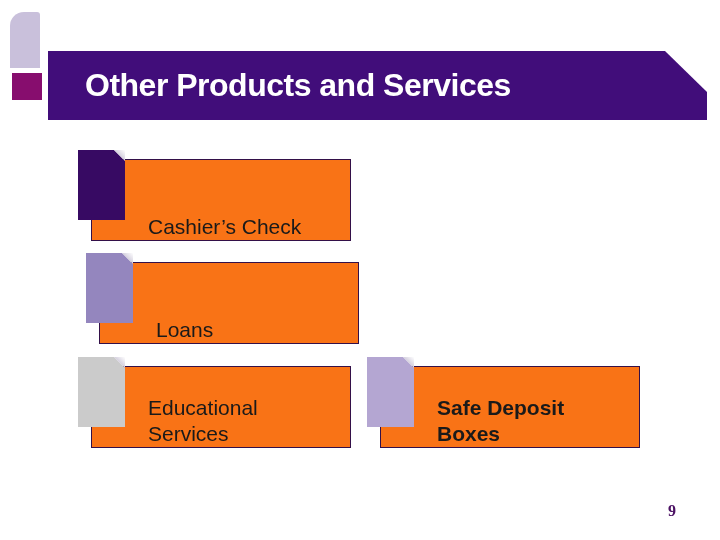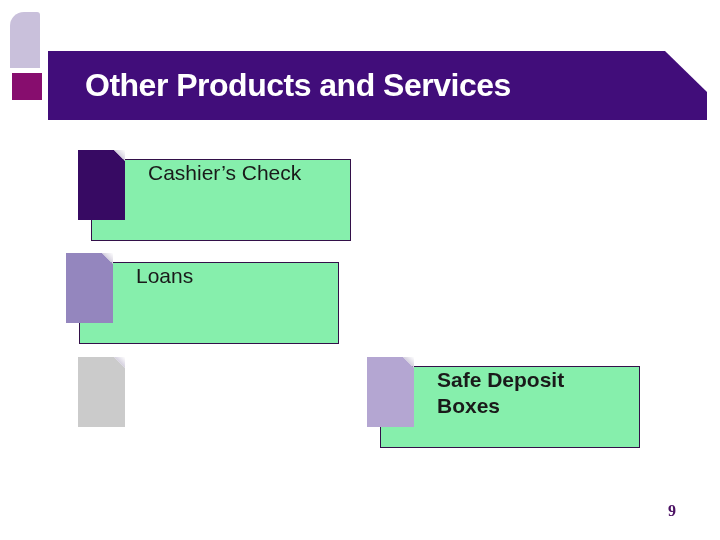--- a/index.html
+++ b/index.html
@@ -28,30 +28,30 @@
     color:#ffffff;
     font-size:32px;font-weight:700;
     letter-spacing:-0.5px;
     padding-left:37px;
     white-space:nowrap;
   }
   
   .card{position:absolute;width:273px;height:91px;}
   .pos-0{left:78px; top:150px;}
   .pos-1{left:367px;top:150px;}
-  .pos-2{left:66px; top:253px;}
+  .pos-2{left:86px; top:253px;}
   .pos-3{left:367px;top:253px;}
   .pos-4{left:78px; top:357px;}
   .pos-5{left:367px;top:357px;font-weight:bold;}
   .panel{
     position:absolute;left:13px;top:9px;right:0;height:82px;
     border:1px solid #331049;
-    background:#86efac;
+    background:#f97316;
     box-sizing:border-box;
-    display:flex;align-items:flex-start;
+    display:flex;align-items:flex-end;
   }
   .card-label{
     margin-left:56px;
     max-width:170px;
     font-size:21px;
     line-height:1.25;
     color:#1a1a1a;
   }
   .sq-wrap{position:absolute;left:0;top:0;width:47px;height:70px;}
   .sq{
@@ -98,20 +98,23 @@
       <div class="card-label">Loans</div>
     </div>
     <div class="sq-wrap">
       <div class="sq" style="background: rgb(148, 134, 190);"></div>
       <div class="fold"></div>
     </div>
   </div>
 
 
   <div class="card pos-4">
+    <div class="panel">
+      <div class="card-label">Educational Services</div>
+    </div>
     <div class="sq-wrap">
       <div class="sq" style="background: rgb(203, 203, 203);"></div>
       <div class="fold"></div>
     </div>
   </div>
 
   <div class="card pos-5">
     <div class="panel">
       <div class="card-label">Safe Deposit Boxes</div>
     </div>

